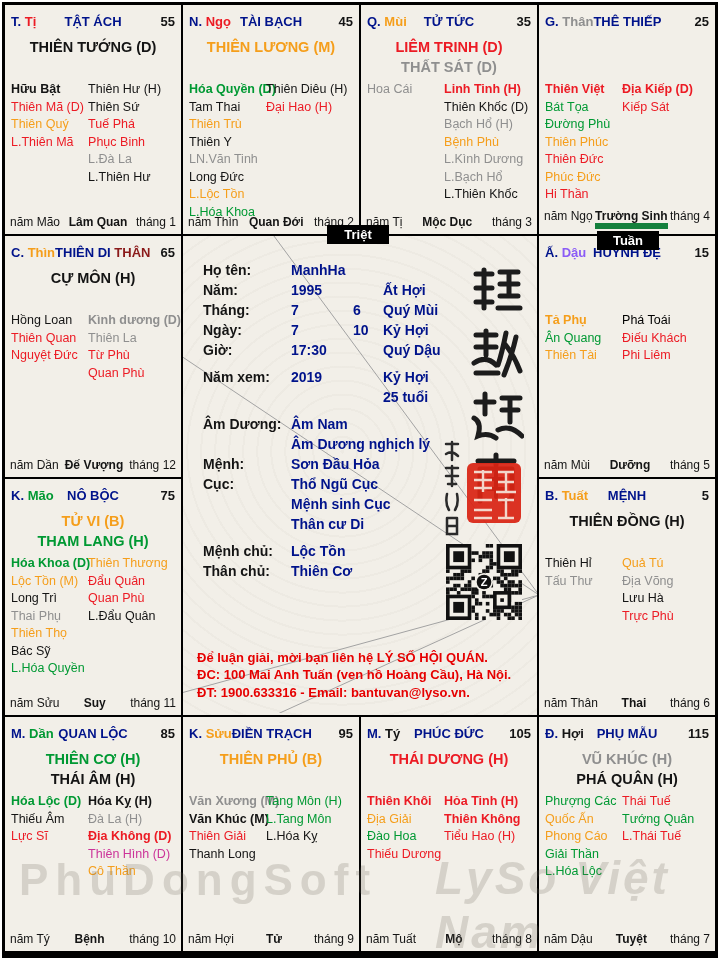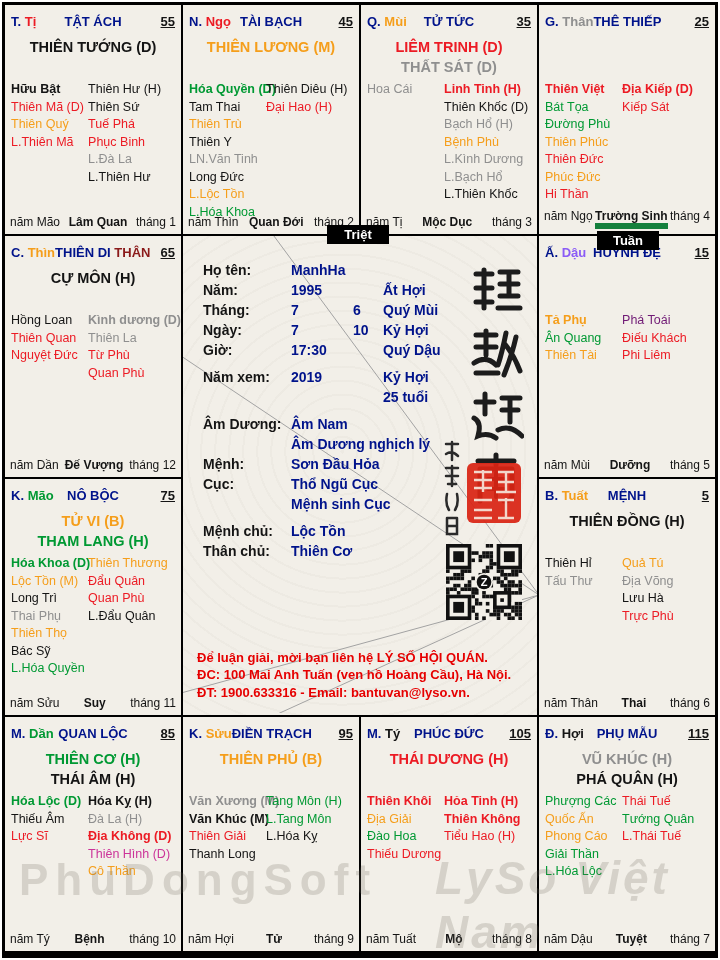--- a/index.html
+++ b/index.html
@@ -10,21 +10,21 @@
   .cell{background:#f2efe8;position:relative;padding:9px 6px 4px 6px;overflow:hidden;}
   .c0{grid-area:1/1}.c1{grid-area:1/2}.c2{grid-area:1/3}.c3{grid-area:1/4}
   .c4{grid-area:2/1}.c5{grid-area:2/4}.c6{grid-area:3/1}.c7{grid-area:3/4}
   .c8{grid-area:4/1}.c9{grid-area:4/2}.c10{grid-area:4/3}.c11{grid-area:4/4}
   .center{grid-area:2/2/4/4;background:#f2efe8;position:relative;overflow:hidden;}
   .center::before{content:"";position:absolute;inset:0;
      background:repeating-radial-gradient(circle at 45% 45%, rgba(90,80,60,.03) 0 2px, transparent 2px 14px);}
   .chead{display:flex;align-items:baseline;font-size:13px;font-weight:bold;white-space:nowrap;}
   .canchi{flex:1;color:#00138B;}
   .palace{color:#00138B;text-align:center;}
-  .num{flex:1;text-align:right;color:#141414;text-decoration:underline;}
+  .num{flex:1;text-align:right;color:#141414;}
   .mains{height:44px;margin-top:8px;text-align:center;font-weight:bold;font-size:14.5px;line-height:20px;white-space:nowrap;}
   .stars{display:flex;font-size:12.5px;line-height:17.5px;}
   .colL{width:47%;}.colR{width:53%;}
   .star{white-space:nowrap;}
   .cfoot{position:absolute;bottom:5px;left:5px;right:5px;display:flex;justify-content:space-between;
          font-size:12px;color:#141414;white-space:nowrap;}
   .cfoot b.ul{border-bottom:6px solid #15803d;}
   .badge{position:absolute;width:62px;background:#000;color:#fff;font-weight:bold;font-size:13px;
          text-align:center;padding:2px 0;z-index:6;}
   #triet{left:322px;top:220px;}
@@ -210,21 +210,21 @@
           <span class="num">15</span>
         </div>
         <div class="mains"></div>
         <div class="stars">
           <div class="colL">
             <div class="star" style="color:#F59E1B;font-weight:bold">Tả Phụ</div>
             <div class="star" style="color:#009933">Ân Quang</div>
             <div class="star" style="color:#F59E1B">Thiên Tài</div>
           </div>
           <div class="colR">
-            <div class="star" style="color:#701a75">Phá Toái</div>
+            <div class="star" style="color:#000000">Phá Toái</div>
             <div class="star" style="color:#EC1B24">Điếu Khách</div>
             <div class="star" style="color:#EC1B24">Phi Liêm</div>
           </div>
         </div>
         <div class="cfoot">
           <span>năm Mùi</span>
           <b>Dưỡng</b>
           <span>tháng 5</span>
         </div>
       </div>
@@ -469,20 +469,25 @@
             <span class="iv3"></span>
           </div>
           <div class="irow">
             <span class="ilab">Cục:</span>
             <span class="iv1 wide">Thổ Ngũ Cục</span>
             <span class="iv3"></span>
           </div>
           <div class="irow">
             <span class="ilab"></span>
             <span class="iv1 wide">Mệnh sinh Cục</span>
+            <span class="iv3"></span>
+          </div>
+          <div class="irow">
+            <span class="ilab"></span>
+            <span class="iv1 wide">Thân cư Di</span>
             <span class="iv3"></span>
           </div>
           <div class="irow gap">
             <span class="ilab">Mệnh chủ:</span>
             <span class="iv1 wide">Lộc Tồn</span>
             <span class="iv3"></span>
           </div>
           <div class="irow">
             <span class="ilab">Thân chủ:</span>
             <span class="iv1 wide">Thiên Cơ</span>

